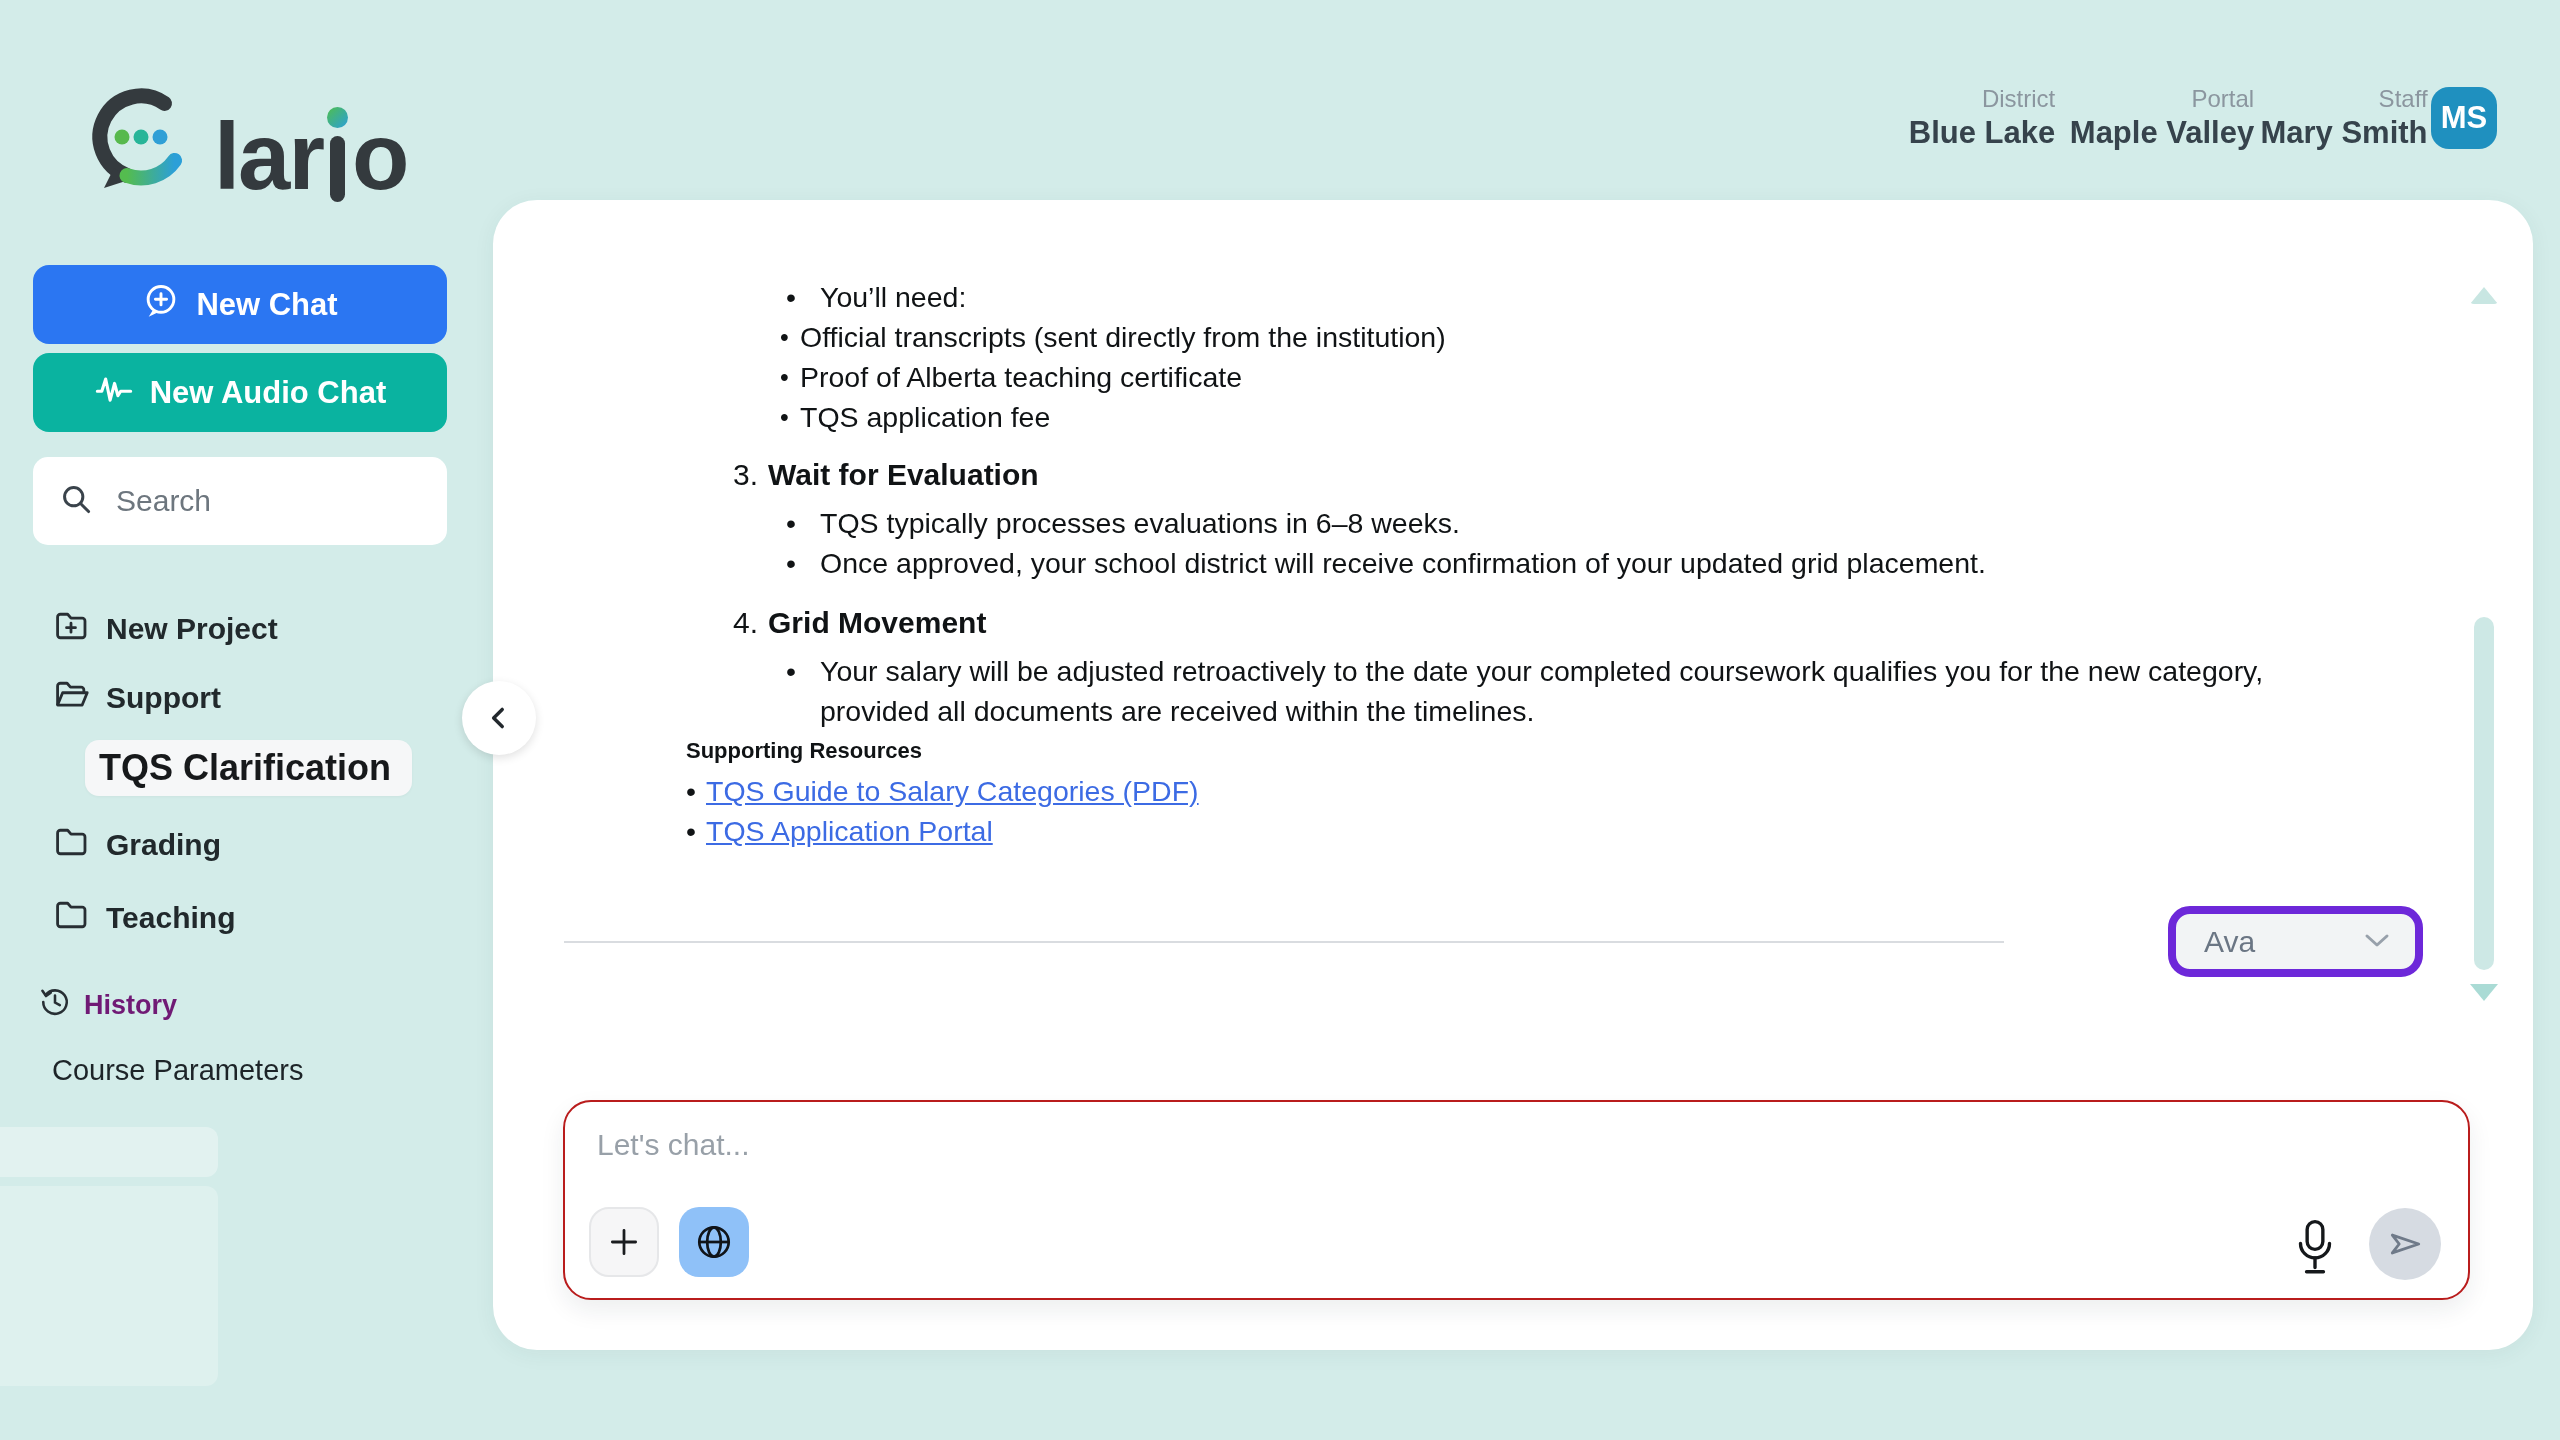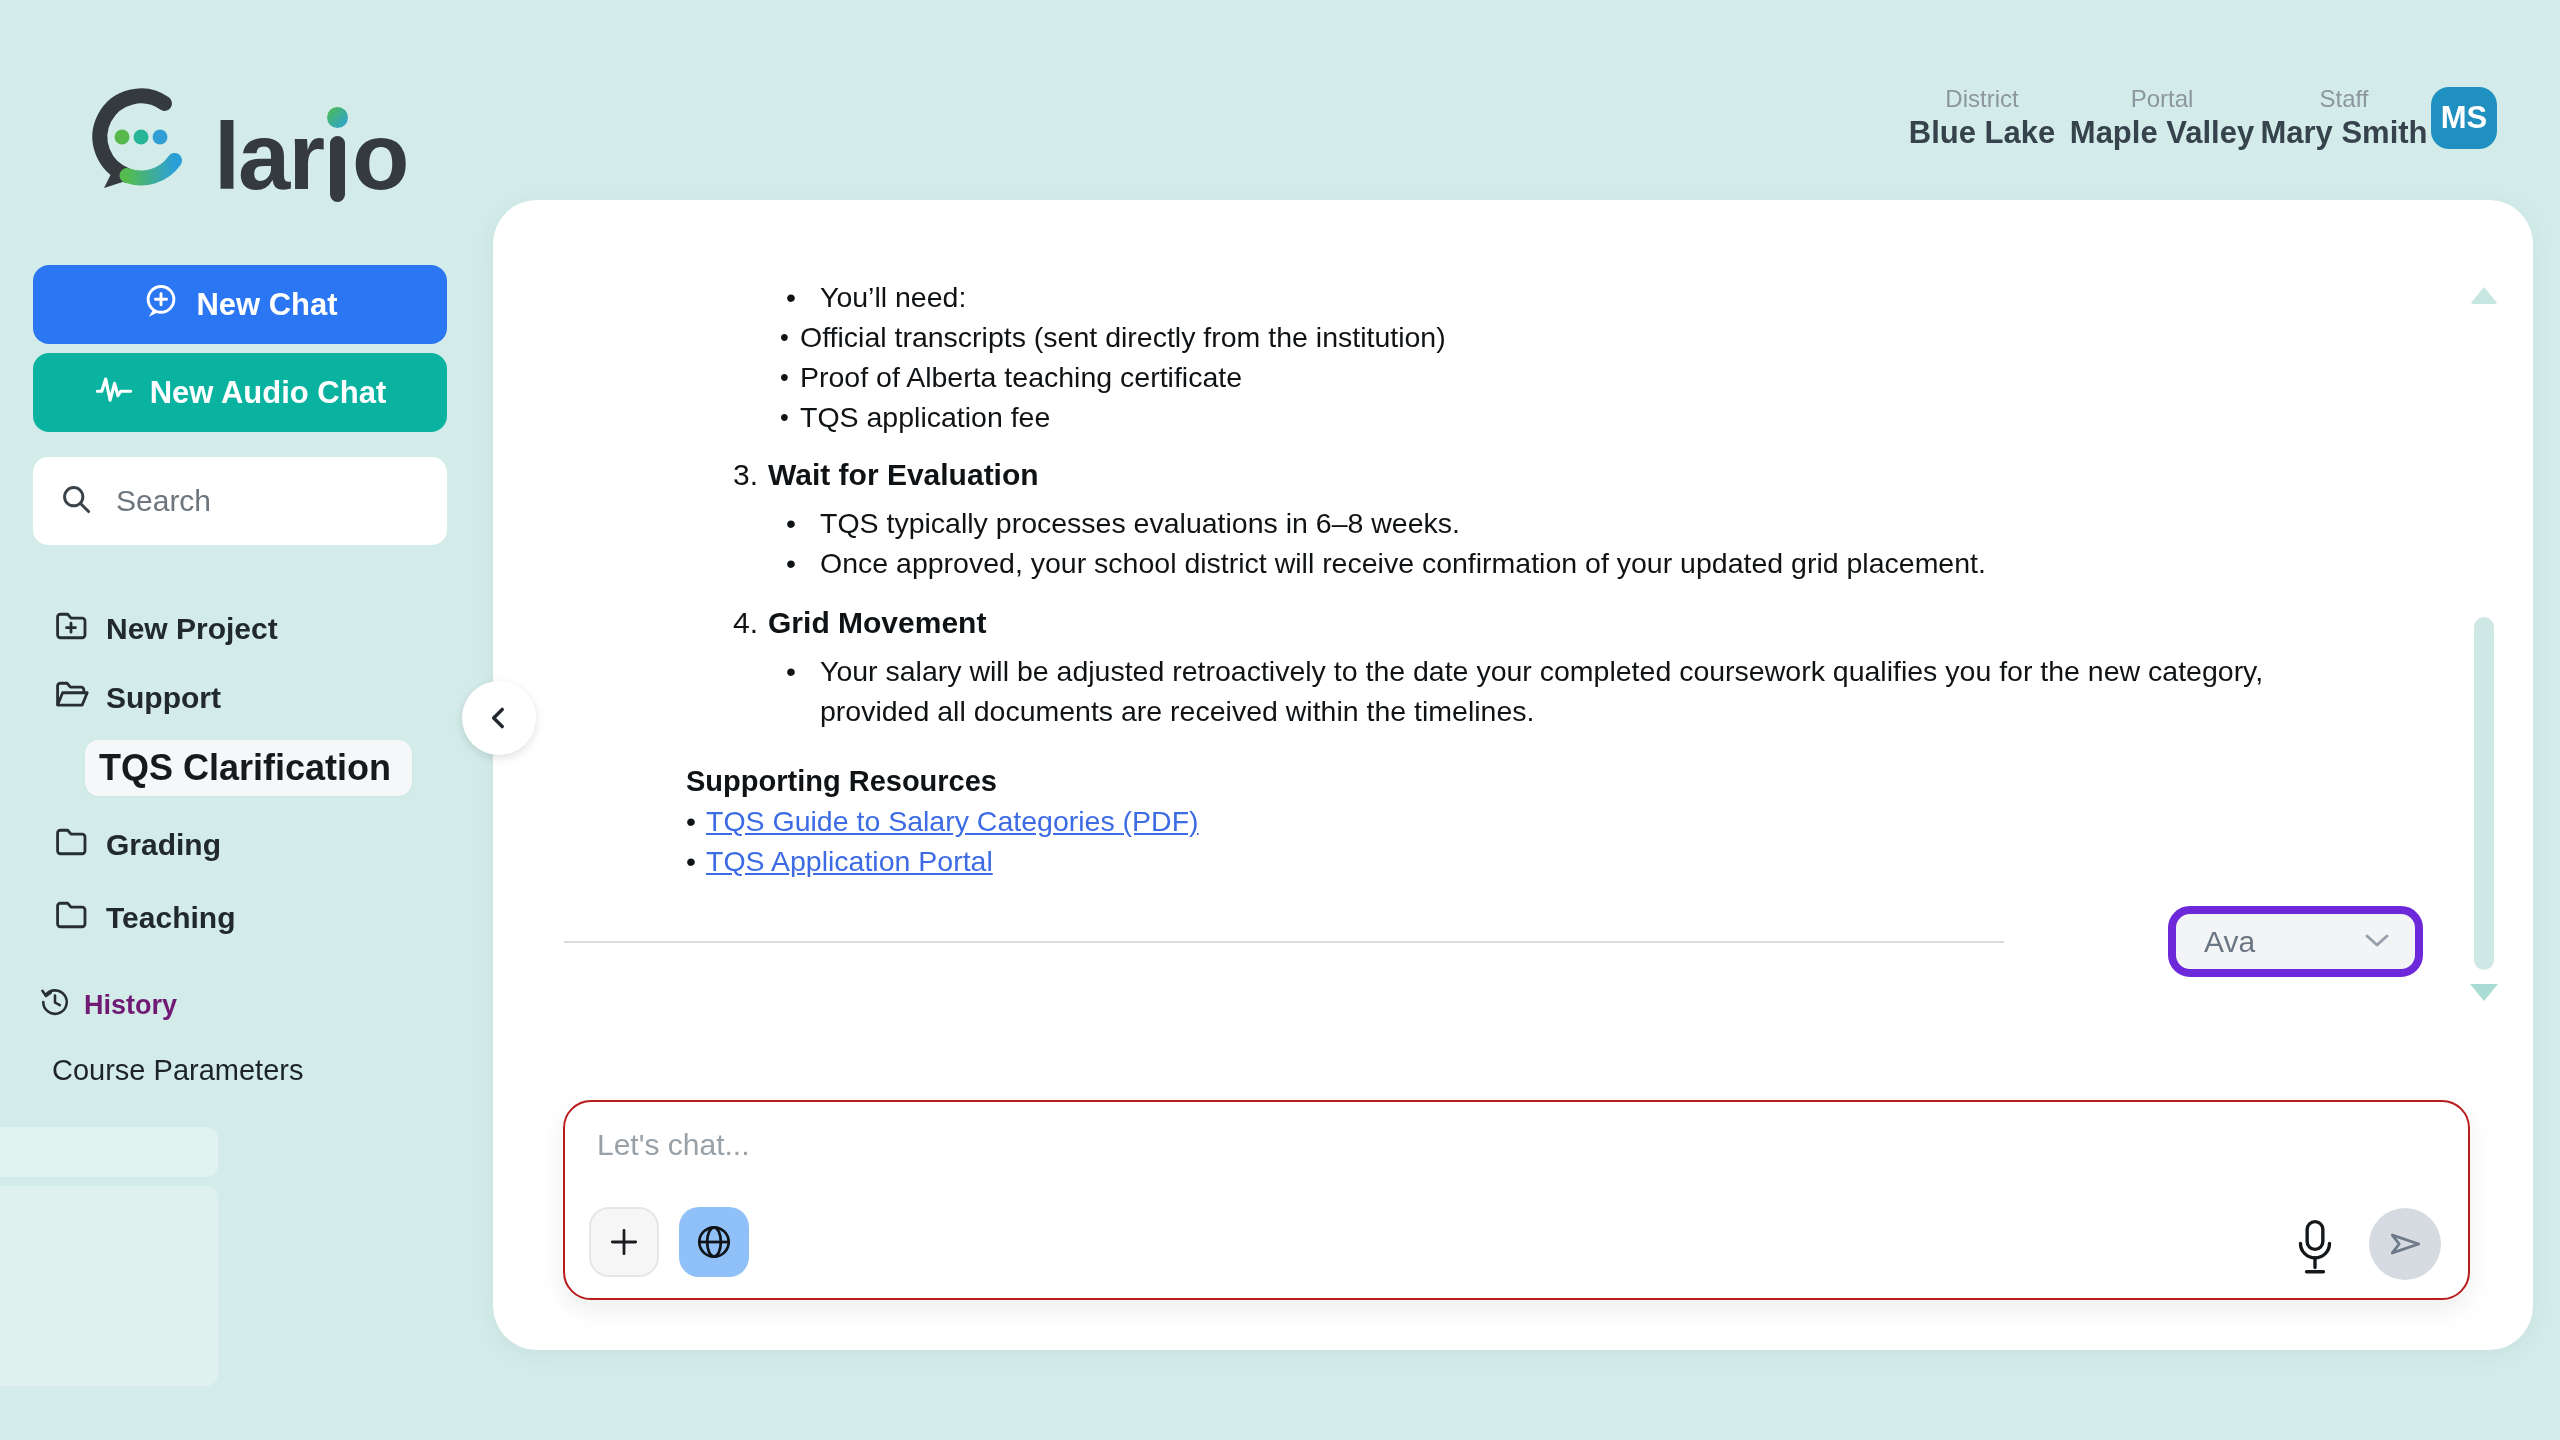--- a/index.html
+++ b/index.html
@@ -13,21 +13,21 @@
   
   .logo { left:84px; top:80px; display:flex; align-items:flex-end; gap:10px; }
   .logo-text { display:flex; align-items:flex-end; font-size:94px; font-weight:700;
     color:#343a3e; letter-spacing:-2px; line-height:1; }
   .i-stem { position:relative; width:15px; height:66px; background:#343a3e;
     border-radius:8px; margin:0 7px 2px 7px; }
   .i-dot { position:absolute; left:-3px; top:-29px; width:21px; height:21px; border-radius:50%;
     background:linear-gradient(135deg,#4fbe4f,#2b9fd8); }
 
   
-  .hfield { top:84px; text-align:center; transform:translateX(-50%); }
+  .hfield { top:84px; text-align:right; transform:translateX(-50%); }
   .hfield .lbl { font-size:24px; color:#8b969f; line-height:30px; }
   .hfield .val { font-size:31px; color:#36434c; font-weight:600; line-height:38px; }
   .avatar { left:2431px; top:87px; width:66px; height:62px; border-radius:18px;
     background:#1f90bf; color:#fff; font-size:31px; font-weight:600;
     display:flex; align-items:center; justify-content:center;text-align:center; }
 
   
   .side-btn { left:33px; width:414px; height:79px; border-radius:16px; border:none;
     display:flex; align-items:center; justify-content:center; gap:16px;
     color:#fff; font-size:31px; font-weight:700; cursor:pointer;
@@ -79,21 +79,21 @@
   .content { left:193px; top:77px; width:1600px; font-size:28.5px;
     line-height:40px; color:#101315; }
   .line { position:relative; }
   .b1 { padding-left:134px; }
   .b1::before { content:"•"; position:absolute; left:100px; }
   .b2 { padding-left:114px; }
   .b2::before { content:"•"; position:absolute; left:94px; font-size:25px; }
   .num { padding-left:47px; font-size:30px; margin-top:18px; }
   .num .t { font-weight:700; margin-left:10px; }
   .mt8 { margin-top:8px; } .mt20 { margin-top:20px; }
-  .h { font-weight:700; font-size:29px; margin-top:30px; }
+  .h { font-weight:700; font-size:22px; }
   .lb { padding-left:20px; }
   .lb::before { content:"•"; position:absolute; left:0; }
   .lb a { color:#3c6be4; text-decoration:underline; cursor:pointer; }
 
   .divider { left:71px; top:741px; width:1440px; height:2px; background:#d9dce0; }
 
   .actions { left:1525px; top:924px; display:flex; gap:15px; align-items:center; }
   .act { width:38px; height:38px; display:flex; align-items:center;
     justify-content:center; cursor:pointer; background:none; border:none; }
 

